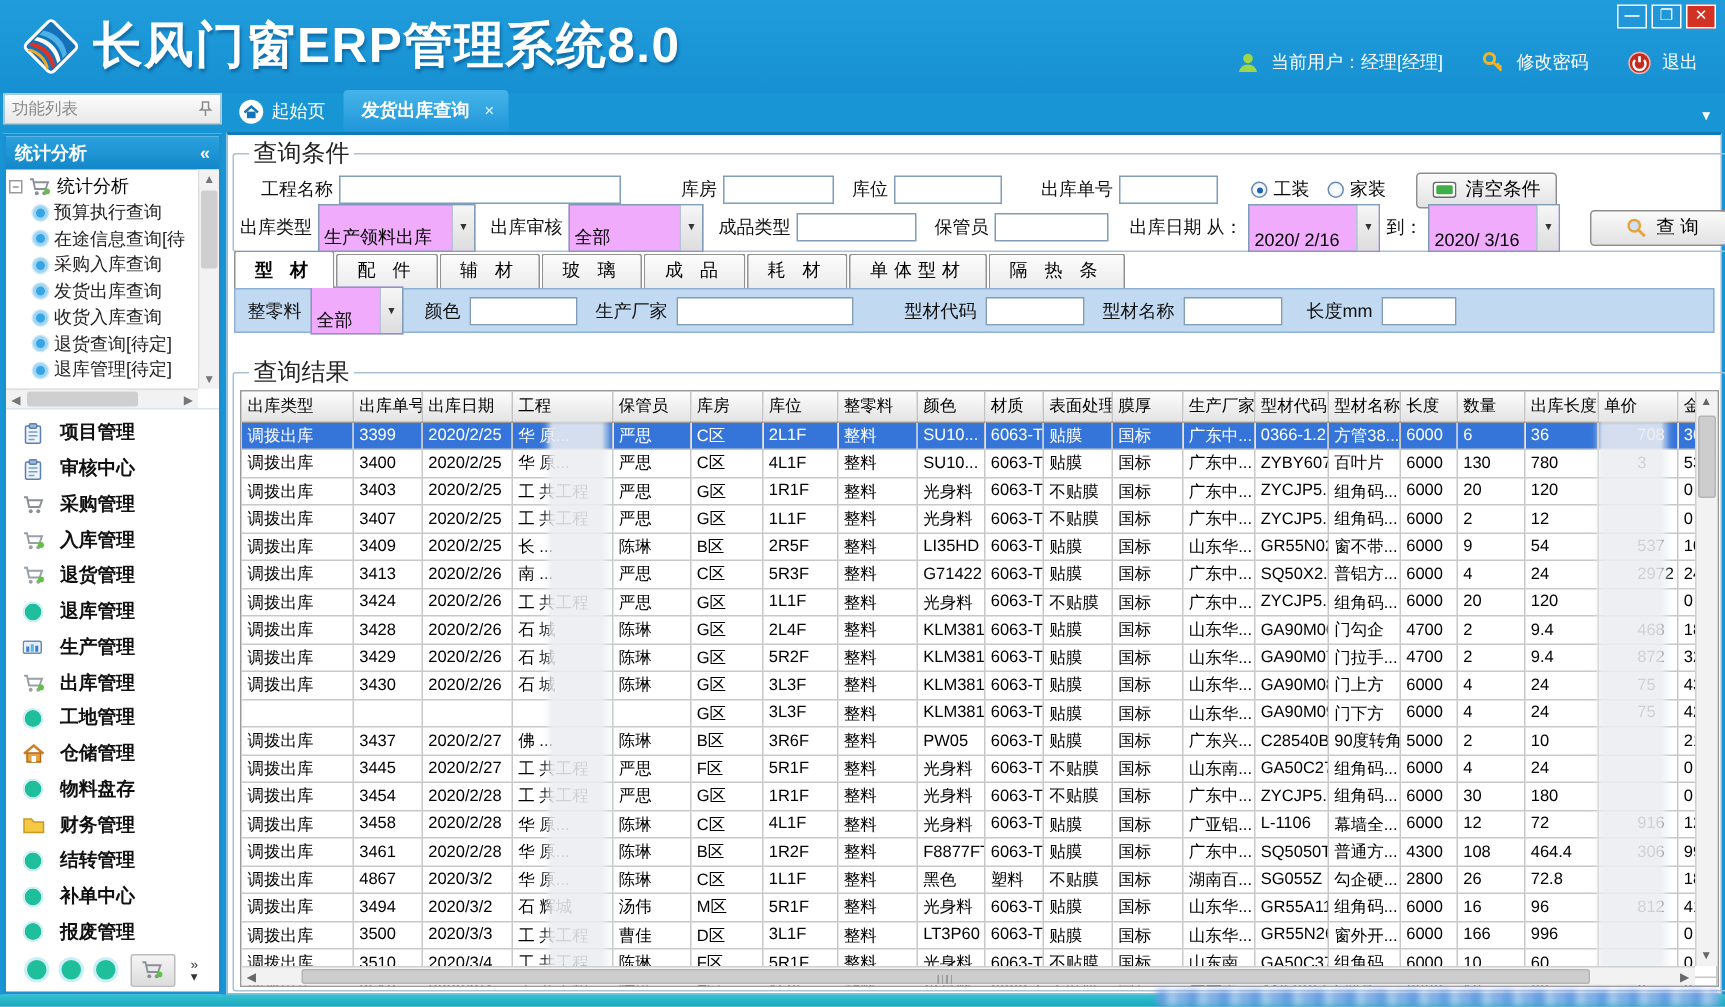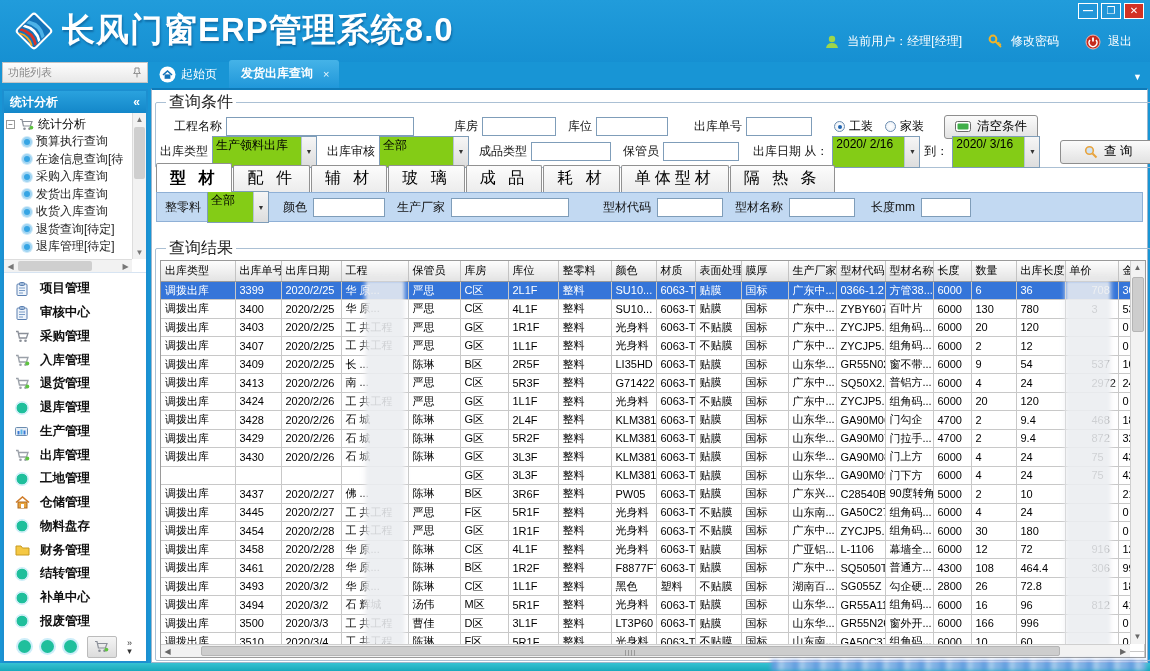--- a/index.html
+++ b/index.html
@@ -55,30 +55,30 @@
   .tab-close { font-weight:normal; font-size:11px; cursor:pointer; opacity:.9; }
   .tab-list-arrow { position:absolute; right:6px; bottom:6px; color:#fff; font-size:9px; cursor:pointer; }
   .content { flex:1; background:#fff; border:1px solid #9fb6cc; border-top:2px solid #0f7ab8; display:flex; flex-direction:column; min-height:0; padding:1px 2px; }
 
   fieldset { border:1px solid #abc0d4; border-radius:2px; margin:1px 1px 0 1px; padding:1px 4px 3px 4px; }
   legend { font-size:16px; color:#222; padding:0 3px; margin-left:6px; }
 
   .qrow { display:flex; align-items:center; height:25px; gap:4px; }
   .qlabel { font-size:12px; color:#111; white-space:nowrap; }
   .tinput { height:19px; border:1px solid #7f9db9; background:#fff; font-size:12px; padding:0 3px; font-family:inherit; }
-  .combo { height:32px; border:1px solid #7f9db9; background:#84cc16; display:inline-flex; align-items:flex-start; font-size:12px; cursor:pointer; }
+  .combo { height:32px; border:1px solid #7f9db9; background:#f0abfc; display:inline-flex; align-items:flex-end; font-size:12px; cursor:pointer; }
   .combo .ctext { flex:1; padding:0 3px; white-space:nowrap; overflow:hidden; }
   .combo .carr { width:15px; align-self:stretch; background:linear-gradient(#f6f6f6,#ddd); border-left:1px solid #b5c4d4; display:flex; align-items:center; justify-content:center; font-size:7px; color:#333; }
   .radio { display:inline-flex; align-items:center; gap:4px; font-size:12px; cursor:pointer; }
   .rdot { width:11px; height:11px; border-radius:50%; border:1px solid #6a8cb0; background:radial-gradient(#fff,#e8eef5); position:relative; }
   .rdot.on::after { content:""; position:absolute; left:2.5px; top:2.5px; width:4px; height:4px; border-radius:50%; background:#1f64b0; }
   .btn { height:24px; background:linear-gradient(#fbfbfb,#e2e2e2); border:1px solid #8e8e8e; border-radius:3px; display:inline-flex; align-items:center; gap:6px; padding:0 10px; font-size:12.5px; cursor:pointer; }
 
   .mtabs { display:flex; align-items:flex-end; height:21px; margin:3px 2px 0 2px; flex:0 0 auto; }
-  .mtab { border:1px solid #919191; border-bottom:none; background:linear-gradient(#fcfcfc,#ececec); padding:2px 13px 3px 13px; font-size:16px; letter-spacing:4px; margin-right:1px; cursor:pointer; border-radius:2px 2px 0 0; white-space:nowrap; }
+  .mtab { border:1px solid #919191; border-bottom:none; background:linear-gradient(#fcfcfc,#ececec); padding:2px 13px 3px 13px; font-size:12px; letter-spacing:4px; margin-right:1px; cursor:pointer; border-radius:2px 2px 0 0; white-space:nowrap; }
   .mtab.active { background:#fff; font-weight:bold; padding-top:4px; position:relative; z-index:2; }
   .filterbar { height:30px; background:#c2d9f2; border:1px solid #8fb0d6; margin:0 2px; display:flex; align-items:center; gap:6px; padding:0 8px; flex:0 0 auto; }
   .filterbar .qlabel { font-size:12px; }
 
   .results { flex:1; display:flex; flex-direction:column; min-height:0; margin-top:16px; padding-bottom:2px; }
   .grid-wrap { position:relative; flex:1; border:1px solid #9a9a9a; min-height:0; overflow:hidden; background:#fff; }
   table.grid { border-collapse:collapse; table-layout:fixed; width:983px; font-size:11px; }
   .grid th { background:linear-gradient(#fdfdfd,#e3e3e3); border-right:1px solid #c3c3c3; border-bottom:1px solid #9a9a9a; font-weight:normal; height:20px; text-align:left; padding:0 4px; white-space:nowrap; overflow:hidden; }
   .grid td { border-right:1px solid #c8c8c8; border-bottom:1px solid #c8c8c8; height:18.5px; padding:0 4px; white-space:nowrap; overflow:hidden; color:#000; }
   .grid tr.sel td { background:#3575d9; color:#fff; }
@@ -908,21 +908,21 @@
                     <td>SQ5050T20</td>
                     <td>普通方...</td>
                     <td>4300</td>
                     <td>108</td>
                     <td>464.4</td>
                     <td class="price-cell">306</td>
                     <td>996</td>
                   </tr>
                   <tr>
                     <td>调拨出库</td>
-                    <td>3493</td>
+                    <td>4867</td>
                     <td>2020/3/2</td>
                     <td>华 原...</td>
                     <td>陈琳</td>
                     <td>C区</td>
                     <td>1L1F</td>
                     <td>整料</td>
                     <td>黑色</td>
                     <td>塑料</td>
                     <td>不贴膜</td>
                     <td>国标</td>

